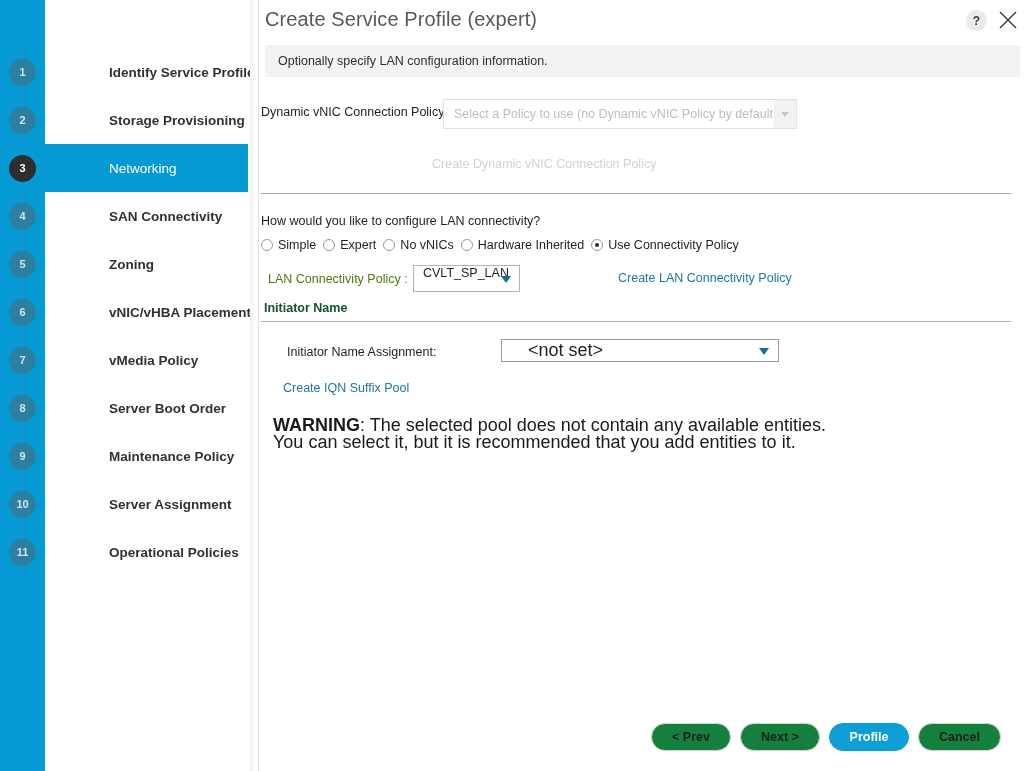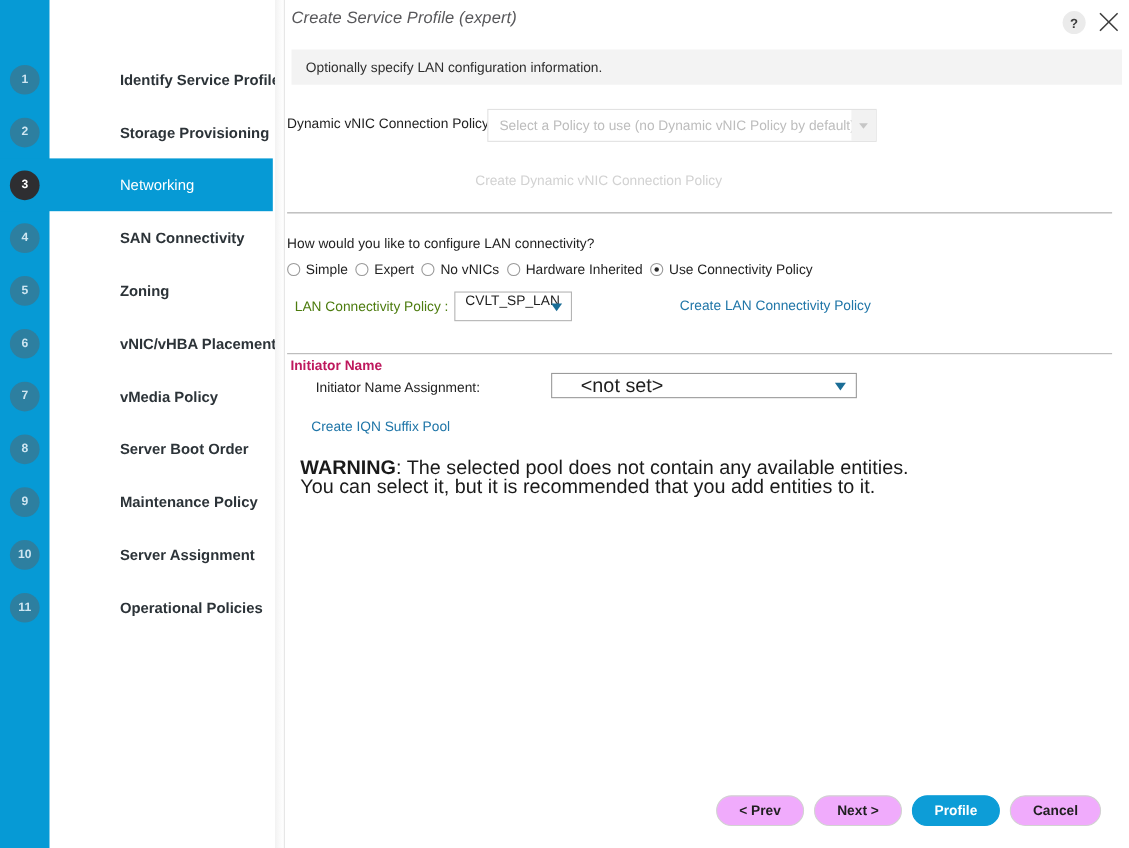--- a/index.html
+++ b/index.html
@@ -85,25 +85,24 @@
     background: #ffffff;
   }
   #title-bar {
     position: absolute;
     left: 0; top: 0;
     width: 767px; height: 45px;
   }
   #dialog-title {
     position: absolute;
     left: 6px; top: 8px;
-    font-size: 15px;
+    font-size: 20px;
     color: #58585b;
     font-weight: normal;
     letter-spacing: 0.1px;
-    font-style: italic;
   }
   #help-button {
     position: absolute;
     left: 707px; top: 10px;
     width: 21px; height: 21px;
     border-radius: 50%;
     background: #ebebeb;
     color: #3c3c3c;
     font-size: 12px;
     font-weight: bold;
@@ -268,22 +267,21 @@
     cursor: pointer;
     white-space: nowrap;
   }
 
   
   #initiator-section-title {
     position: absolute;
     left: 5px; top: 224px;
     font-size: 12.5px;
     font-weight: bold;
-    color: #be185d;
-    margin-top: 24px;
+    color: #14532d;
   }
   #divider-2 {
     position: absolute;
     left: 2px; top: 244px;
     width: 750px; height: 1px;
     background: #b6b6b6;
   }
 
   #ina-label {
     position: absolute;
@@ -336,21 +334,21 @@
     position: absolute;
     left: 0; top: 720px;
     width: 767px; height: 51px;
   }
   .btn {
     position: absolute;
     top: 3px;
     height: 28px;
     border-radius: 14px;
     border: 1px solid #d2d2d2;
-    background: #f0abfc;
+    background: #15803d;
     color: #1f1f1f;
     font-size: 12.5px;
     font-weight: bold;
     display: flex; align-items: center; justify-content: center;
     cursor: pointer;
     font-family: "Liberation Sans", sans-serif;
   }
   #btn-prev  { left: 392px; width: 80px; }
   #btn-next  { left: 481px; width: 80px; }
   #btn-finish{ left: 570px; width: 80px; background: #0d9dd7; border-color: #0d9dd7; color: #ffffff; }

